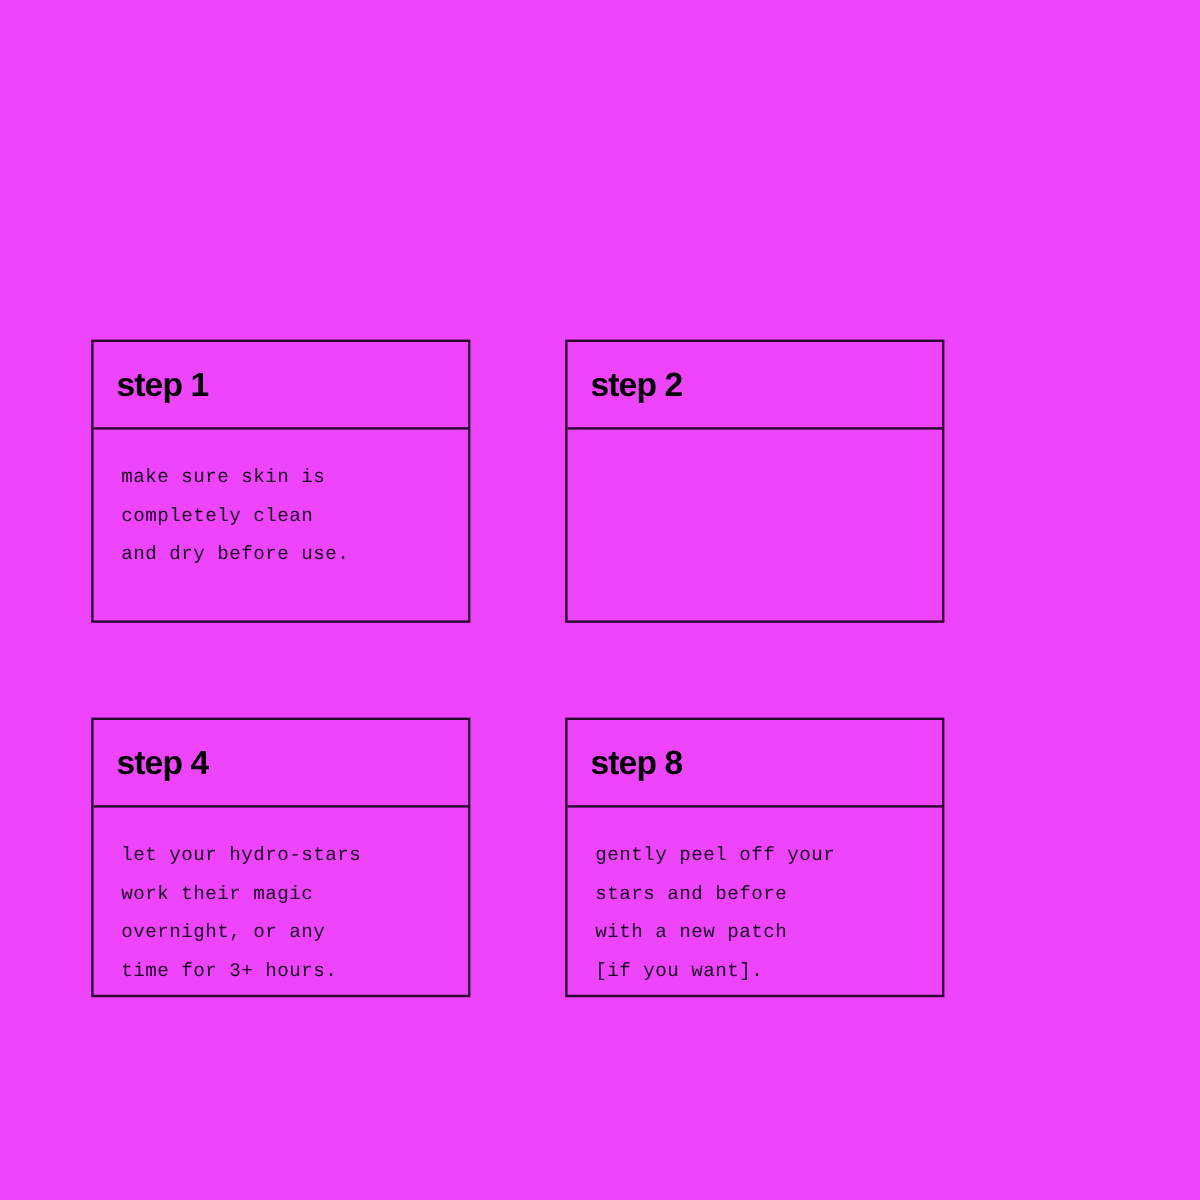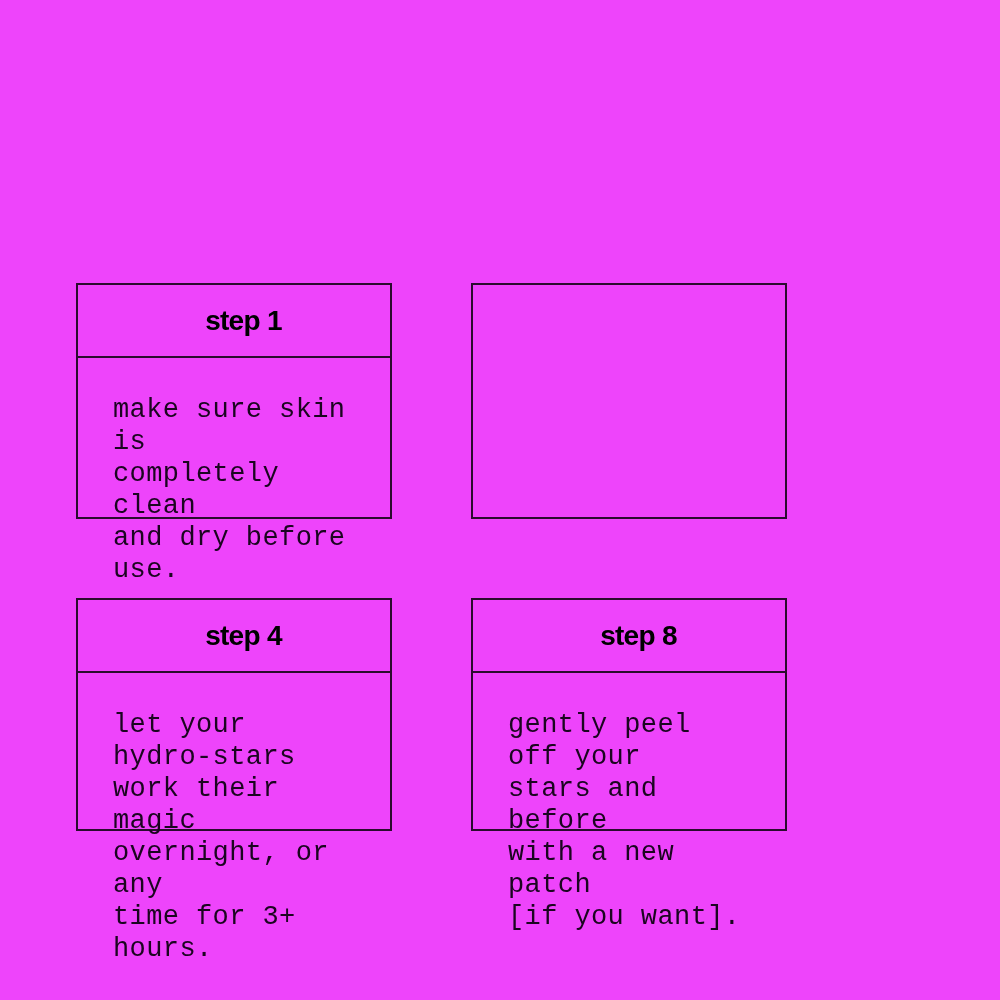--- a/index.html
+++ b/index.html
@@ -61,47 +61,46 @@
   }
 
   .step-card-header {
     box-sizing: border-box;
     height: 73px;
     flex: 0 0 73px;
     border-bottom: 2px solid #2a0b2e;
     display: flex;
     align-items: center;
     padding-left: 19px;
-    justify-content: center;
   }
 
   .step-card-title {
     font-family: "Liberation Sans", sans-serif;
     font-size: 28px;
     font-weight: 700;
     letter-spacing: -0.7px;
     color: #000000;
     line-height: 1;
     white-space: nowrap;
   }
 
   .step-card-body {
     box-sizing: border-box;
     flex: 1 1 auto;
     padding: 20px 14px 0 19px;
   }
 
   .step-card-text {
     font-family: "Liberation Mono", "DejaVu Sans Mono", monospace;
-    font-size: 27px;
+    font-size: 16px;
     line-height: 32px;
     letter-spacing: 0.4px;
     color: #1b0520;
     white-space: pre-line;
-    margin: 16px;
+    margin: 4px;
   }
 </style>
 </head>
 <body>
 
 <div id="page">
 
 
   <div id="steps-grid">
 
@@ -110,20 +109,23 @@
         <span class="step-card-title">step 1</span>
       </div>
       <div class="step-card-body">
         <p class="step-card-text">make sure skin is
 completely clean
 and dry before use.</p>
       </div>
     </div>
 
     <div class="step-card">
+      <div class="step-card-header">
+        <span class="step-card-title">step 2</span>
+      </div>
     </div>
 
     <div class="step-card">
       <div class="step-card-header">
         <span class="step-card-title">step 4</span>
       </div>
       <div class="step-card-body">
         <p class="step-card-text">let your hydro-stars
 work their magic
 overnight, or any

